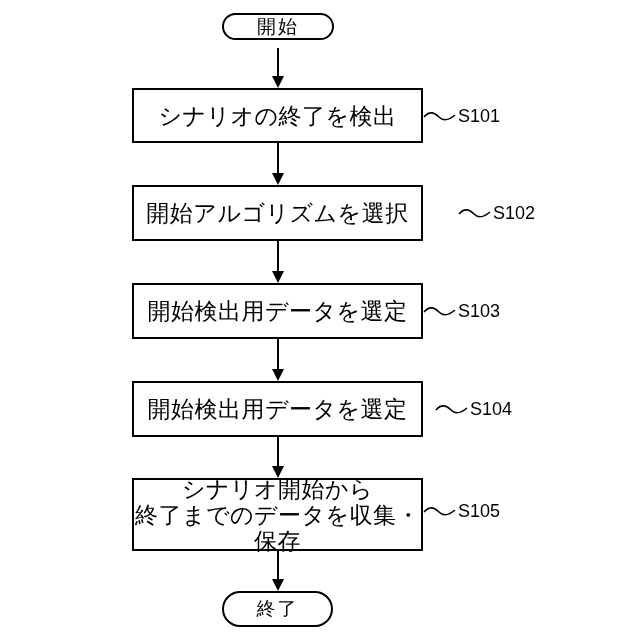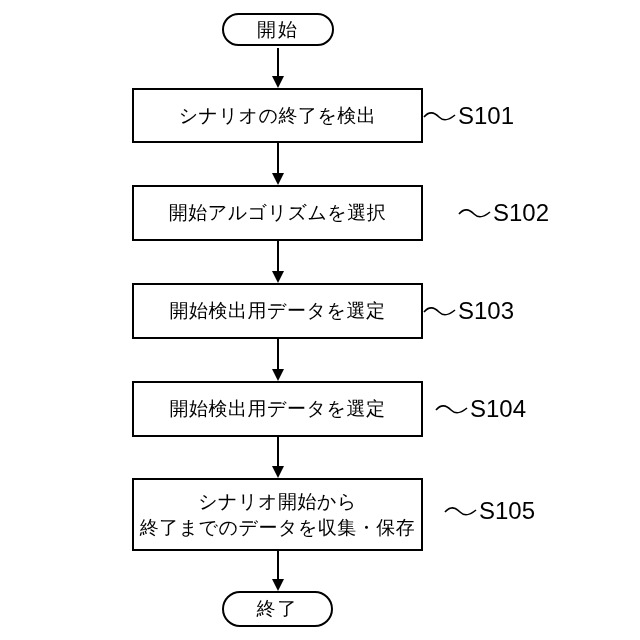--- a/index.html
+++ b/index.html
@@ -22,35 +22,35 @@
     box-sizing: border-box;
     border: 2px solid #000000;
     border-radius: 18px;
     background: #ffffff;
     display: flex;
     align-items: center;
     justify-content: center;
     font-size: 19px;
     letter-spacing: 2px;
   }
-  .terminal-start { left: 222px; top: 13px;  width: 112px; height: 33px; }
+  .terminal-start { left: 222px; top: 13px;  width: 112px; height: 27px; }
   .terminal-end   { left: 222px; top: 591px; width: 111px; height: 36px; }
 
   
   .process {
     position: absolute;
     box-sizing: border-box;
     left: 132px;
     width: 291px;
     border: 2.5px solid #000000;
     background: #ffffff;
     display: flex;
     flex-direction: column;
     justify-content: center;
-    font-size: 19px;
+    font-size: 23px;
     letter-spacing: 0.5px;
     text-align: center;
     line-height: 26px;
   }
   .process-1 { top: 88px;  height: 55px; }
   .process-2 { top: 185px; height: 56px; }
   .process-3 { top: 283px; height: 56px; }
   .process-4 { top: 381px; height: 56px; }
   .process-5 { top: 478px; height: 73px; }
 
@@ -88,24 +88,24 @@
     position: absolute;
     left: 423px;
     height: 24px;
     display: flex;
     align-items: center;
   }
   .label-1 { top: 104px; }
   .label-2 { top: 201px; padding-left: 35px; }
   .label-3 { top: 299px; }
   .label-4 { top: 397px; padding-left: 12px; }
-  .label-5 { top: 499px; padding-left: 21px; }
+  .label-5 { top: 499px; }
   .step-label svg { display: block; }
   .step-label .ref {
-    font-size: 24px;
+    font-size: 18px;
     margin-left: 2px;
     white-space: nowrap;
   }
 </style>
 </head>
 <body>
 
 <div class="figure">
 
   <div class="terminal terminal-start">

